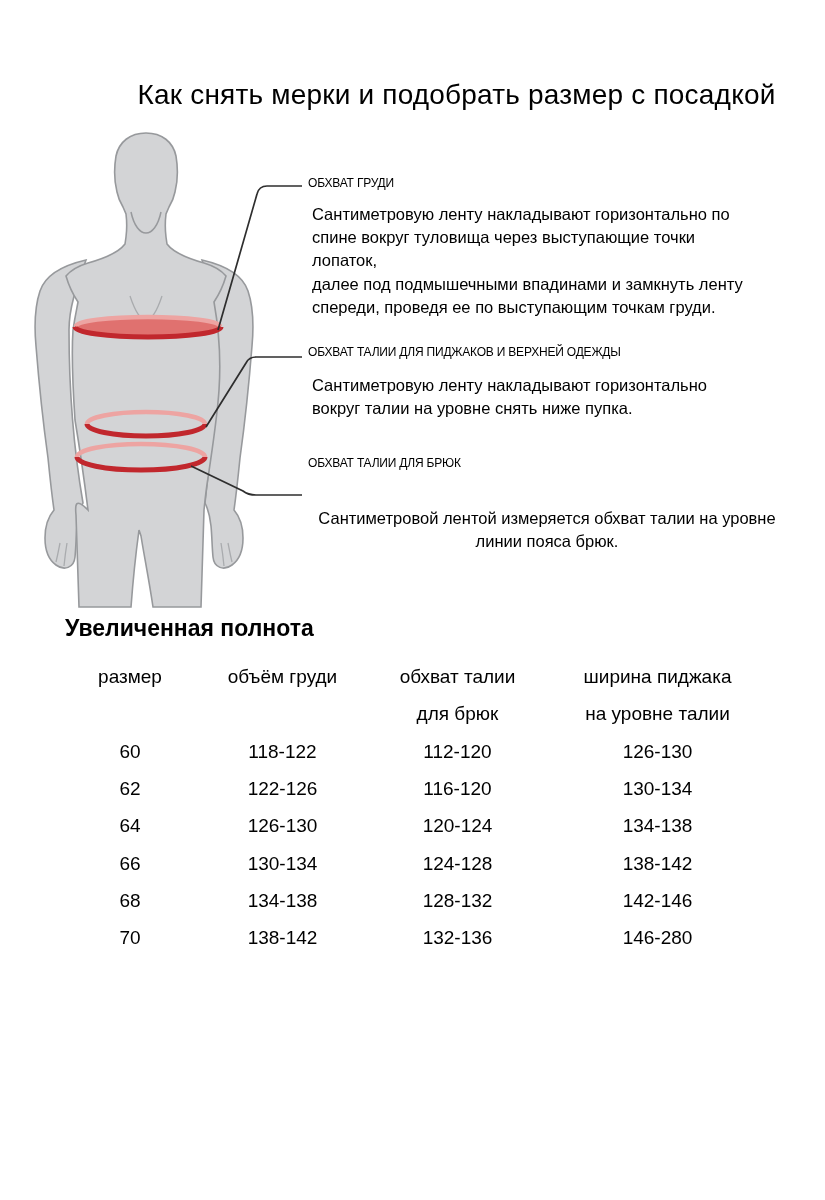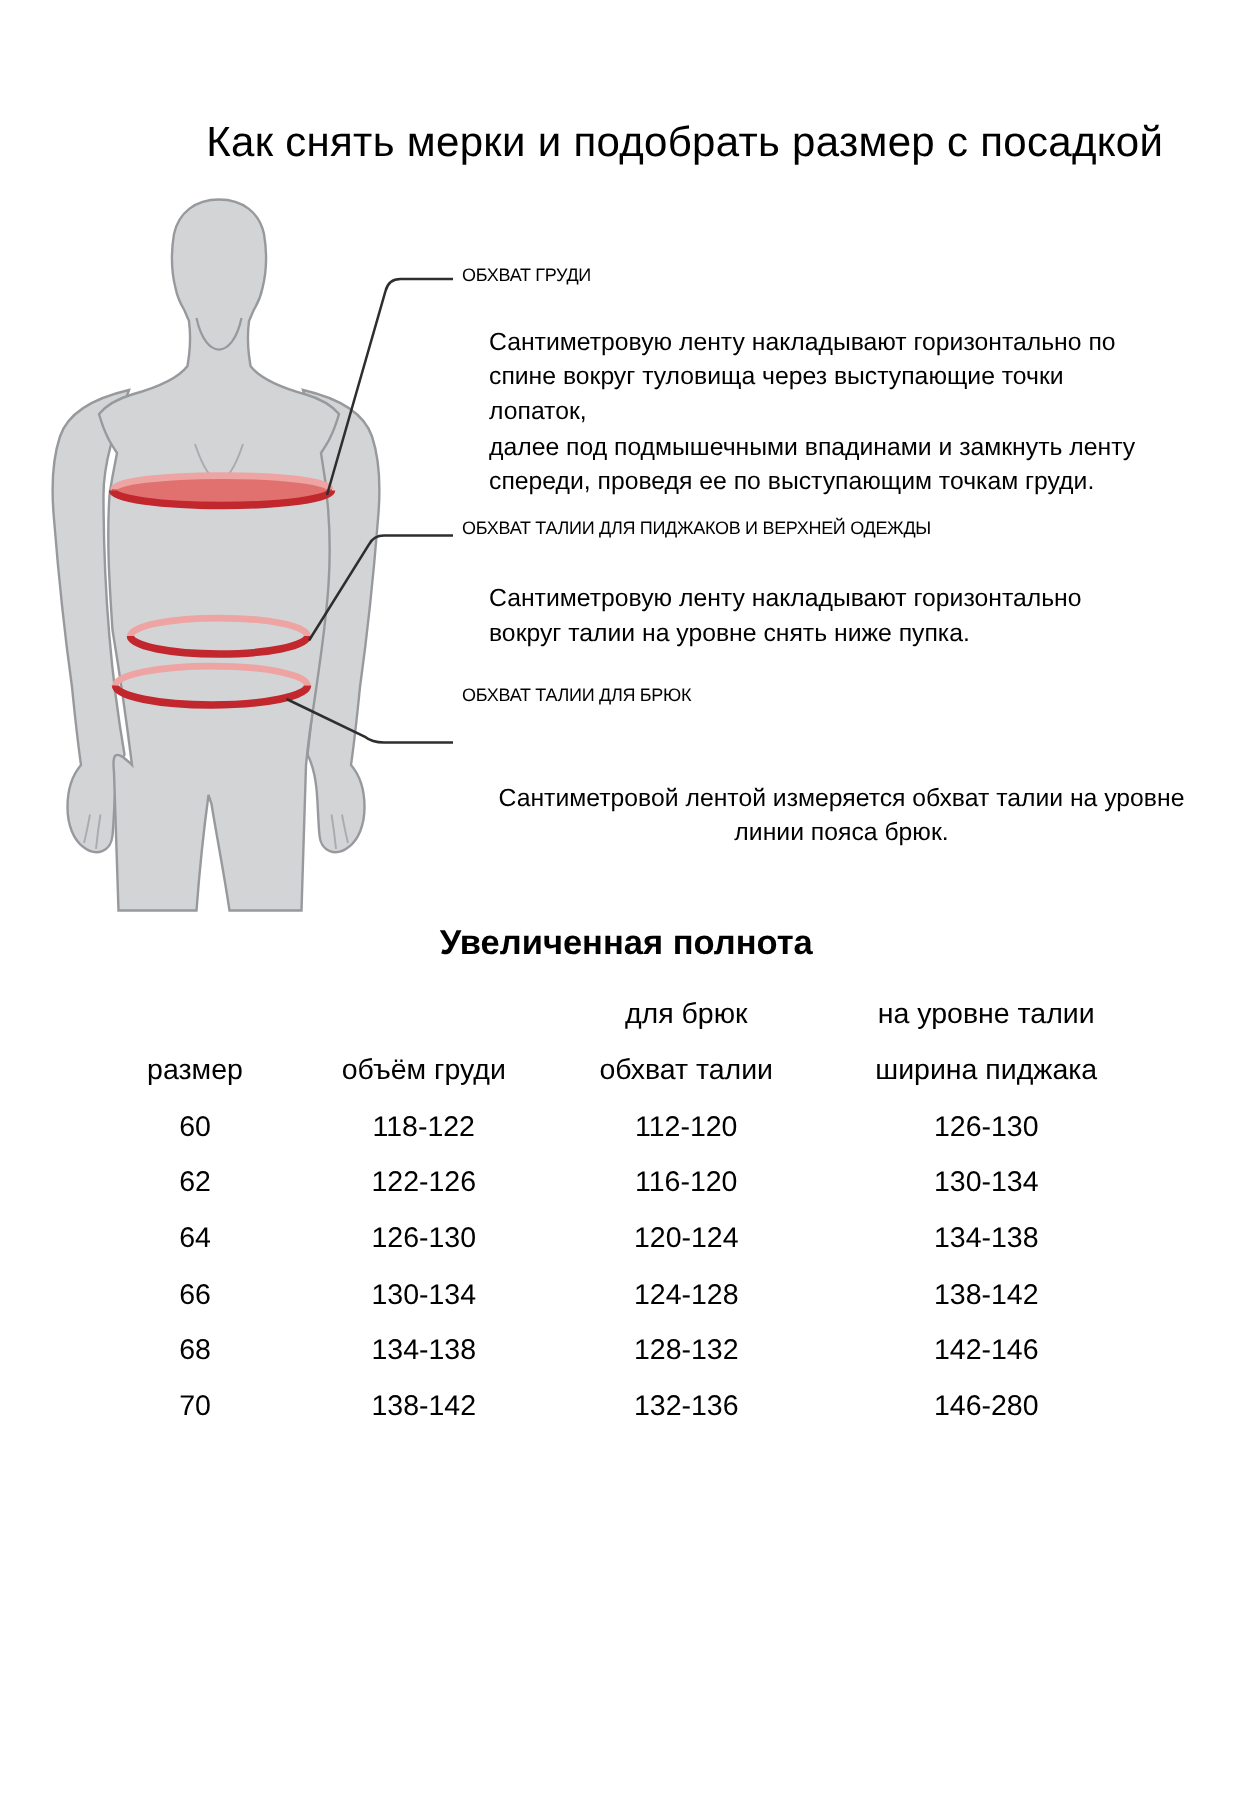--- a/index.html
+++ b/index.html
@@ -21,31 +21,31 @@
   .sec-heading {
     position: absolute; left: 308px;
     font-size: 12px; font-weight: 400; letter-spacing: -0.2px;
     white-space: nowrap;
   }
   #sec1-heading { top: 176px; }
   #sec2-heading { top: 345px; }
   #sec3-heading { top: 456px; }
 
   .sec-body {
-    position: absolute; left: 312px; margin: 14px;
+    position: absolute; left: 312px; margin: 0;
     font-size: 16.5px; line-height: 23.2px;
     white-space: pre-line;
   }
   #sec1-body { top: 203px; width: 450px; }
   #sec2-body { top: 374px; width: 460px; }
   #sec3-body { top: 507px; width: 470px; text-align: center; }
 
   .table-title {
     position: absolute; top: 615px; left: 65px; width: 705px;
-    margin: 0; text-align: center;
+    margin: 0; text-align: left;
     font-size: 23px; font-weight: 700;
   }
   .mtable { position: absolute; top: 660px; left: 65px; width: 705px; }
   .trow { display: flex; height: 37.35px; align-items: flex-start; padding-top: 6px; box-sizing: border-box; }
   .tcell { text-align: center; font-size: 19px; line-height: 21px; }
   .tcell.c1 { width: 130px; }
   .tcell.c2 { width: 175px; }
   .tcell.c3 { width: 175px; }
   .tcell.c4 { width: 225px; }
 
@@ -133,30 +133,30 @@
 вокруг талии на уровне снять ниже пупка.</p>
 
 <div class="sec-heading" id="sec3-heading">ОБХВАТ ТАЛИИ ДЛЯ БРЮК</div>
 <p class="sec-body" id="sec3-body">Сантиметровой лентой измеряется обхват талии на уровне
 линии пояса брюк.</p>
 
 <h2 class="table-title">Увеличенная полнота</h2>
 
 <div class="mtable">
   <div class="trow">
+    <div class="tcell c1">размер</div>
+    <div class="tcell c2">объём груди</div>
+    <div class="tcell c3">обхват талии</div>
+    <div class="tcell c4">ширина пиджака</div>
+  </div>
+  <div class="trow">
     <div class="tcell c1"></div>
     <div class="tcell c2"></div>
     <div class="tcell c3">для брюк</div>
     <div class="tcell c4">на уровне талии</div>
-  </div>
-  <div class="trow">
-    <div class="tcell c1">размер</div>
-    <div class="tcell c2">объём груди</div>
-    <div class="tcell c3">обхват талии</div>
-    <div class="tcell c4">ширина пиджака</div>
   </div>
 
   <div class="trow">
     <div class="tcell c1">60</div>
     <div class="tcell c2">118-122</div>
     <div class="tcell c3">112-120</div>
     <div class="tcell c4">126-130</div>
   </div>
   <div class="trow">
     <div class="tcell c1">62</div>

